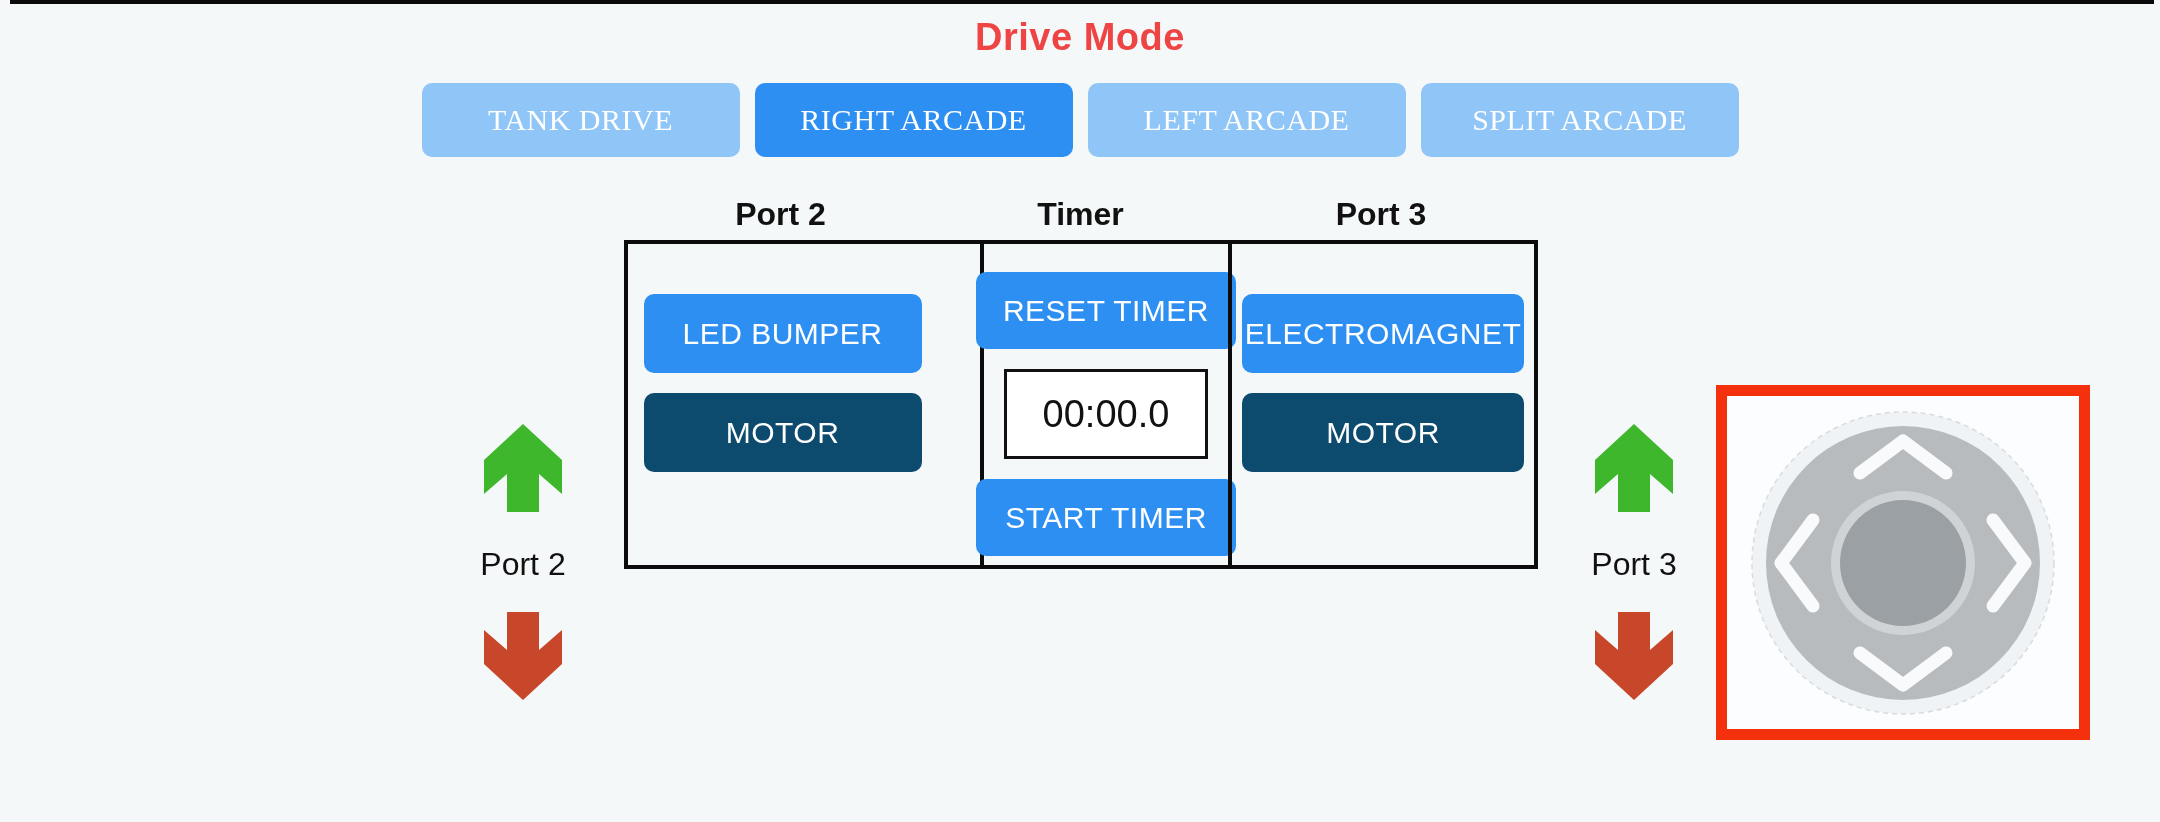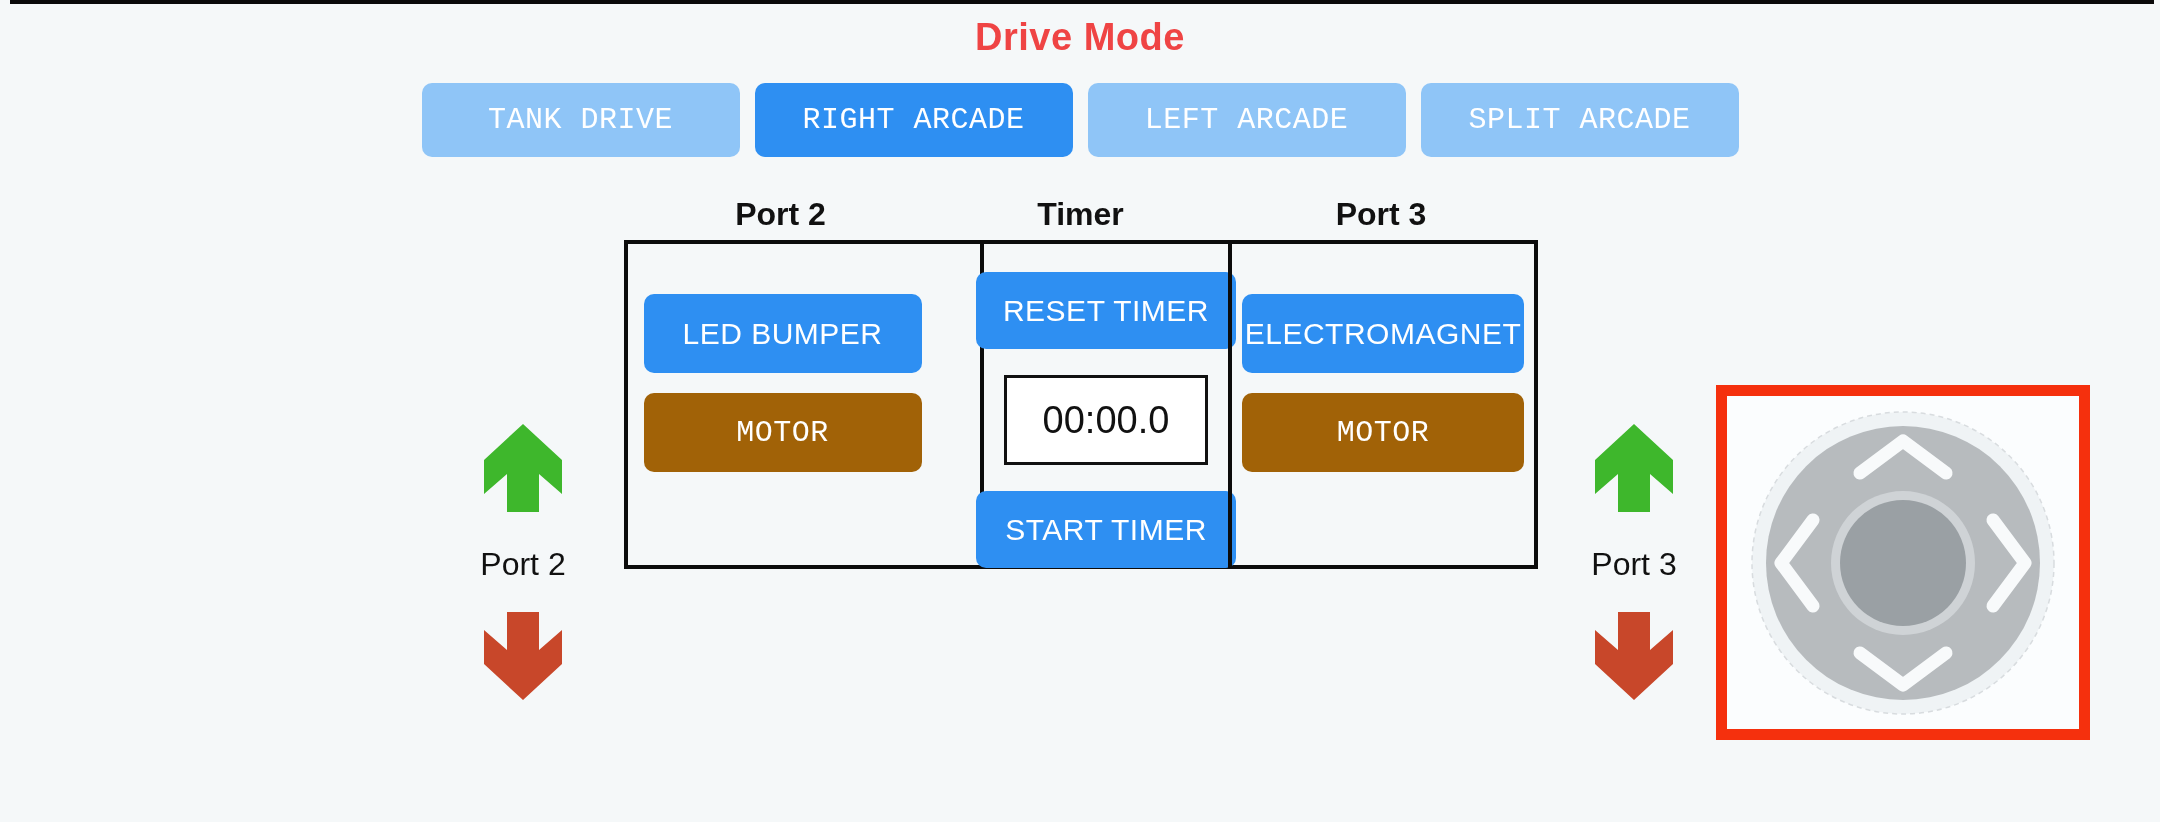--- a/index.html
+++ b/index.html
@@ -39,21 +39,21 @@
     justify-content: center;
     gap: 15px;
   }
   .drive-btn {
     width: 318px;
     height: 74px;
     border: none;
     border-radius: 10px;
     background: #8fc5f7;
     color: #ffffff;
-    font-family: Liberation Mono, monospace;
+    font-family: Liberation Serif, serif;
     font-size: 30px;
     letter-spacing: 0.5px;
     cursor: pointer;
   }
   .drive-btn.active { background: #2e8ff2; }
 
   
   .col-header {
     position: absolute;
     top: 194px;
@@ -79,33 +79,33 @@
     background: #f5f8f9;
   }
   .board .cell {
     display: flex;
     flex-direction: column;
     align-items: center;
   }
   .cell.mid-cell, .cell.right-cell { border-left: 4px solid #0c0c0c; }
 
   .cell.side-cell { padding-top: 50px; gap: 20px; }
-  .cell.mid-cell  { padding-top: 28px; gap: 26px; margin-left: 43px; }
+  .cell.mid-cell  { padding-top: 28px; gap: 20px; margin-left: 43px; }
 
   .ctl-btn {
     border: none;
     border-radius: 10px;
     color: #ffffff;
     font-family: "Liberation Sans", sans-serif;
     font-size: 30px;
     letter-spacing: 0.5px;
     cursor: pointer;
   }
   .ctl-btn.on  { background: #2e8ff2; }
-  .ctl-btn.off { background: #a16207; font-family: Liberation Mono, monospace; }
+  .ctl-btn.off { background: #0c4a6e; }
   .cell-port2 .ctl-btn { width: 278px; height: 79px; }
   .cell-port3 .ctl-btn { width: 282px; height: 79px; }
   .cell-timer .ctl-btn { width: 260px; height: 77px; background: #2e8ff2; }
 
   .timer-display {
     width: 204px;
     height: 90px;
     background: #ffffff;
     border: 3px solid #111;
     font-size: 38px;

